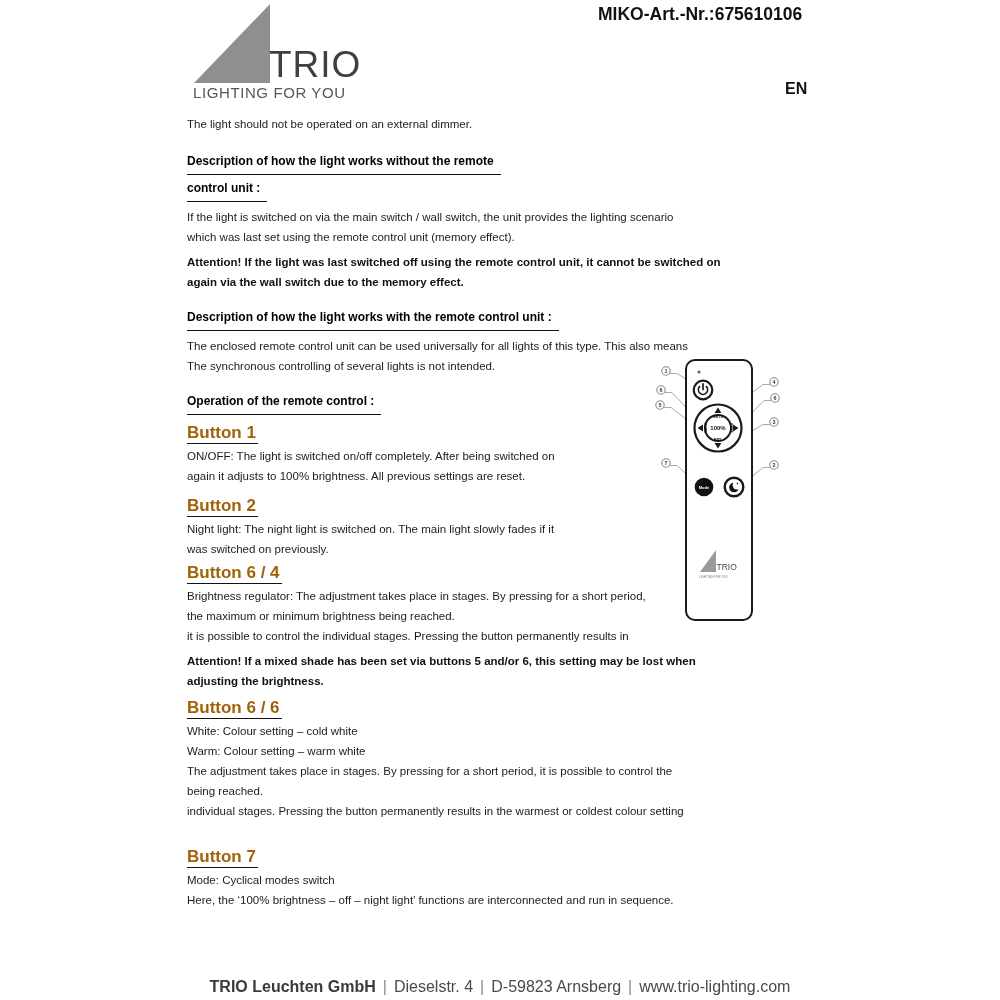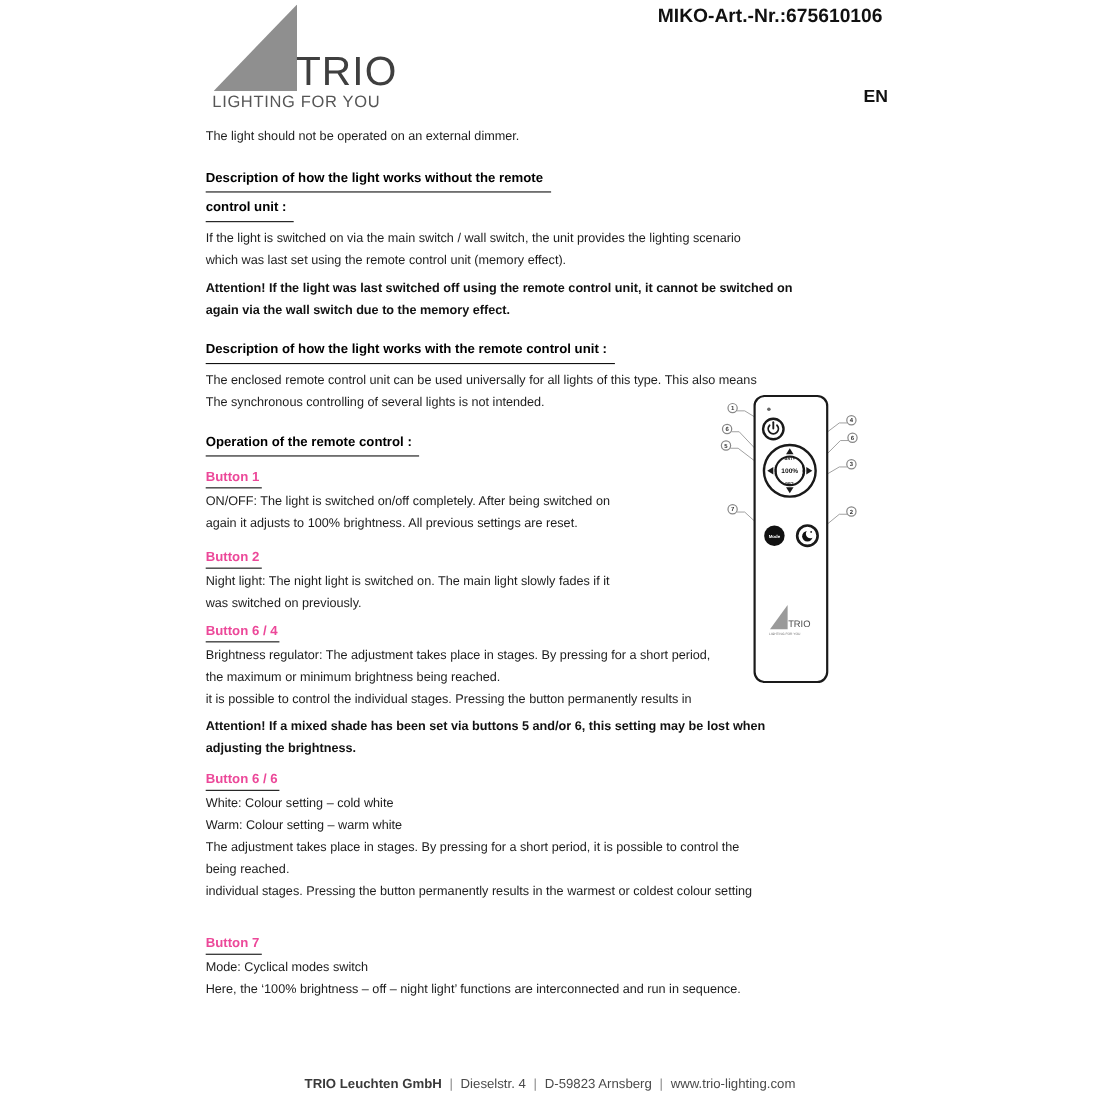--- a/index.html
+++ b/index.html
@@ -16,29 +16,29 @@
   
   .content { position:absolute; left:187px; top:108px; width:600px; }
   .bodyline > div { font-size:11.5px; line-height:20px; white-space:nowrap; color:#1c1c1c; }
   .bold > div { font-weight:bold; color:#111; }
   .intro { margin-top:6px; }
   .h1 { font-size:12px; font-weight:bold; color:#000; line-height:26px; }
   .h1 span { display:inline-block; border-bottom:1.6px solid #111; padding-right:7px; }
   .sec1-title { margin-top:14px; }
   .mt5 { margin-top:5px; } .mt12 { margin-top:12px; } .mt9 { margin-top:9px; }
   .mt2 { margin-top:2px; } .mt11 { margin-top:11px; } .mt8 { margin-top:8px; } .mt27 { margin-top:27px; }
-  .btnlabel { font-size:12px; font-weight:bold; line-height:18px; color:#ec4899; }
+  .btnlabel { font-size:17px; font-weight:bold; line-height:18px; color:#a16207; }
   .btnlabel span { display:inline-block; border-bottom:1.4px solid #111; padding-right:2px; padding-bottom:1px; }
 
   
   .remote { position:absolute; left:652px; top:348px; }
   .remote text { font-family:"Liberation Sans", sans-serif; }
 
   
-  .footer { position:absolute; left:0; top:978px; width:1000px; text-align:center; font-size:12px; color:#4a4a4a; }
+  .footer { position:absolute; left:0; top:978px; width:1000px; text-align:center; font-size:16px; color:#4a4a4a; }
   .footer b { color:#3a3a3a; }
   .footer .sep { color:#8a8a8a; padding:0 7px; }
 </style>
 </head>
 <body>
 
 <div class="page">
 
   <div class="logo-triangle"></div>
   <div class="brand">TRIO</div>

